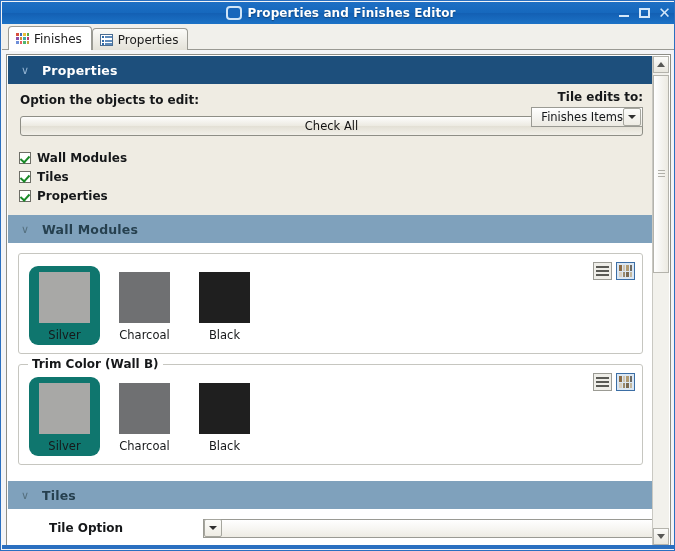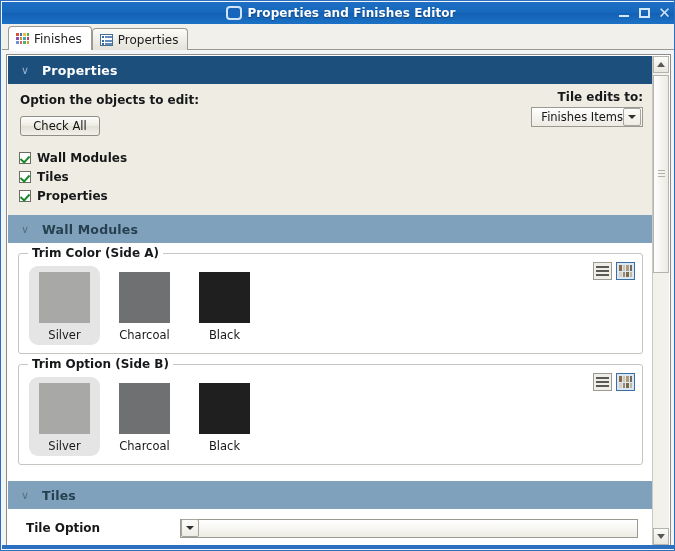--- a/index.html
+++ b/index.html
@@ -236,21 +236,21 @@
     padding: 8px 10px 10px 10px;
     position: relative;
     box-sizing: border-box;
   }
   .sel-prompt {
     font-size: 12px;
     font-weight: bold;
     color: #16181a;
     margin: 1px 0 9px 2px;
   }
-  .btn-row { display: flex; gap: 8px; margin-left: 2px; }
+  .btn-row { display: flex; gap: 8px; margin-left: 2px; flex-direction: column; }
   .btn {
     min-width: 80px;
     height: 20px;
     padding: 0 10px;
     font-size: 11.5px;
     color: #111111;
     font-family: "DejaVu Sans", "Liberation Sans", sans-serif;
     background: linear-gradient(to bottom, #fdfdfc 0%, #eceae1 50%, #e3e0d5 51%, #f2f0e9 100%);
     border: 1px solid #8e8e86;
     border-radius: 3px;
@@ -368,21 +368,21 @@
     padding-left: 2px;
   }
   .swatch-item {
     width: 71px;
     padding: 6px 0 3px 0;
     border-radius: 9px;
     text-align: center;
     box-sizing: border-box;
     cursor: default;
   }
-  .swatch-item.selected { background: #e5e5e5; }
+  .swatch-item.selected { background: #0f766e; }
   .swatch-chip {
     width: 51px; height: 51px;
     margin: 0 auto 5px auto;
     display: block;
   }
   .swatch-name {
     font-size: 11.5px;
     color: #16181a;
   }
 
@@ -416,20 +416,21 @@
   .vm-grid span { display: block; }
 
   
   .tiles-body { background: #ffffff; padding: 6px 0 0 0; }
   .field-row {
     display: flex;
     align-items: center;
     height: 26px;
     padding-left: 18px;
     box-sizing: border-box;
+    margin-left: 23px;
   }
   .field-label {
     font-size: 12px;
     font-weight: bold;
     color: #16181a;
     white-space: nowrap;
     flex: none;
   }
   .field-combo {
     height: 19px;
@@ -598,21 +599,20 @@
             </div>
         </div>
 
         <div class="sec-header steel">
           <span class="sec-chevron">∨</span>
           <span class="sec-title">Wall Modules</span>
         </div>
 
         <div class="group-wrap" id="wall-groups">
             <div class="group">
-              <div class="group-title">Trim Color (Side A)</div>
               <div class="viewmodes">
                 <div class="vm-btn">
                   <div class="vm-lines">
                     <i></i>
                     <i></i>
                     <i></i>
                   </div>
                 </div>
                 <div class="vm-btn active">
                   <div class="vm-grid">
@@ -636,21 +636,21 @@
                   <span class="swatch-chip" style="background: rgb(111, 112, 114);"></span>
                   <div class="swatch-name">Charcoal</div>
                 </div>
                 <div class="swatch-item">
                   <span class="swatch-chip" style="background: rgb(31, 31, 31);"></span>
                   <div class="swatch-name">Black</div>
                 </div>
               </div>
             </div>
             <div class="group">
-              <div class="group-title">Trim Option (Side B)</div>
+              <div class="group-title">Trim Color (Wall B)</div>
               <div class="viewmodes">
                 <div class="vm-btn">
                   <div class="vm-lines">
                     <i></i>
                     <i></i>
                     <i></i>
                   </div>
                 </div>
                 <div class="vm-btn active">
                   <div class="vm-grid">

